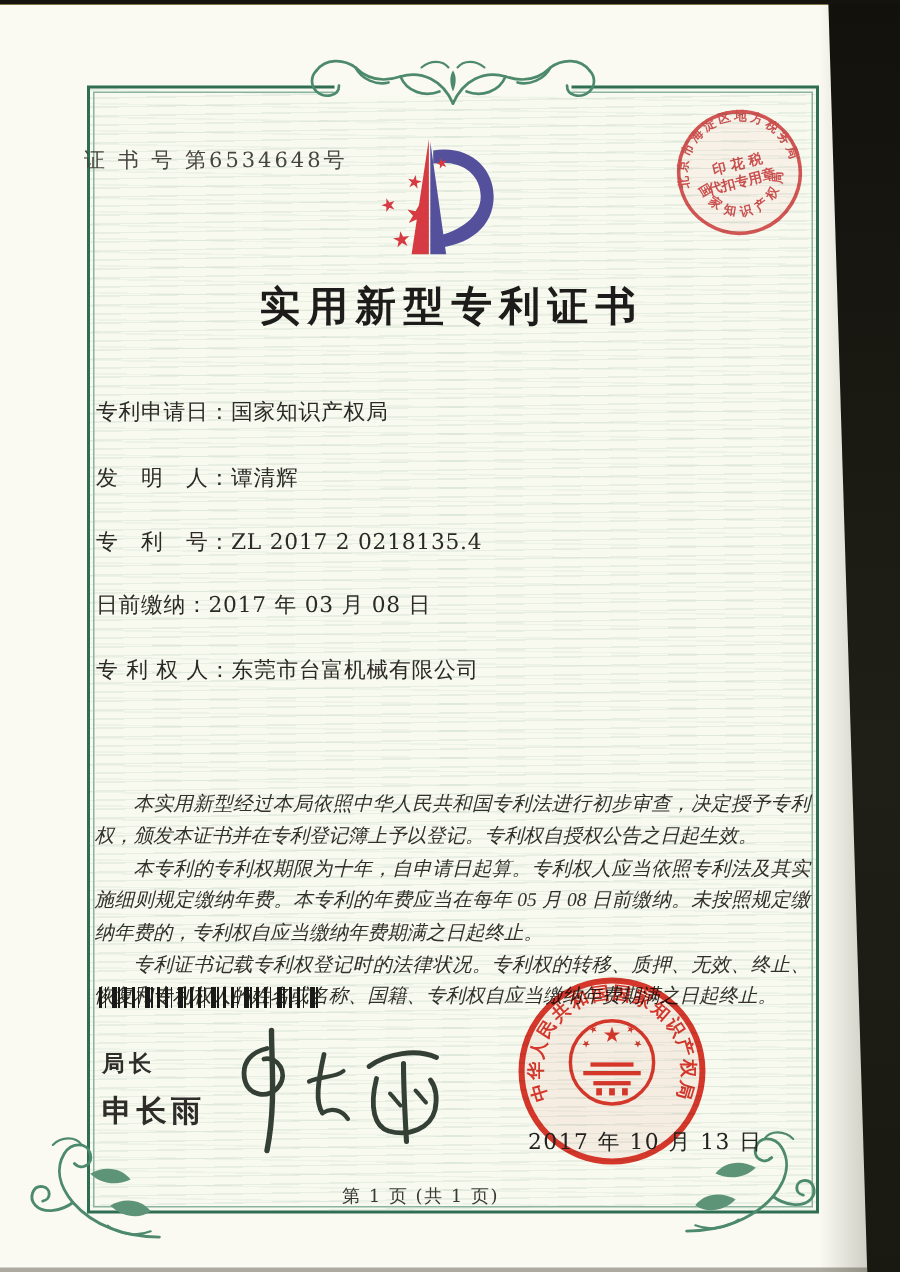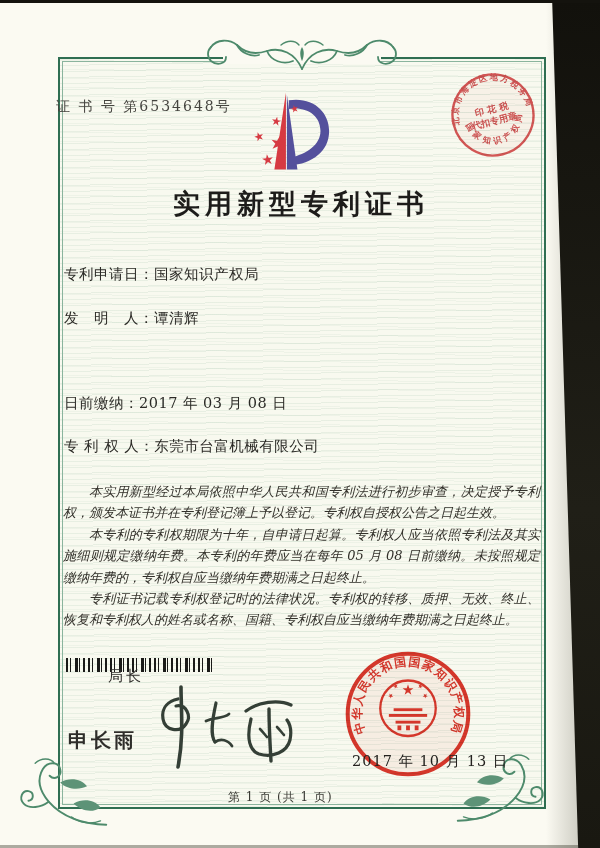--- a/index.html
+++ b/index.html
@@ -14,27 +14,27 @@
   .ornament-top{position:absolute;left:197px;top:32px;width:210px;height:44px;}
   .corner{position:absolute;width:96px;height:78px;}
   .corner-bl{left:16px;top:752px;}
   .corner-br{left:452px;top:748px;transform:scaleX(-1);}
   .cert-no{position:absolute;left:56px;top:95px;font-size:14px;letter-spacing:2px;color:#45443f;white-space:nowrap;}
   .logo{position:absolute;left:236px;top:84px;width:96px;height:90px;}
   .stamp-wrap{position:absolute;left:447px;top:66px;width:92px;height:92px;transform:rotate(-14deg);mix-blend-mode:multiply;opacity:.92;}
   .title{position:absolute;left:58px;top:183px;width:486px;margin:0;text-align:center;
          font-size:27px;font-weight:700;letter-spacing:5px;color:#1d1c1a;}
   .field{position:absolute;left:64px;font-size:14.5px;color:#2b2a26;letter-spacing:.5px;white-space:nowrap;}
-  .paras{position:absolute;left:63px;top:478px;width:477px;font-size:13px;line-height:21.4px;color:#32302a;}
+  .paras{position:absolute;left:63px;top:522px;width:477px;font-size:13px;line-height:21.4px;color:#32302a;font-family:Liberation Serif, serif;}
   .paras p{margin:0;text-indent:2em;text-align:justify;font-style:italic;}
   .barcode{position:absolute;left:66px;top:655px;width:148px;height:14px;background:
      repeating-linear-gradient(90deg,#1a1a18 0 2px,transparent 2px 4px,#1a1a18 4px 5px,transparent 5px 9px,
      #1a1a18 9px 12px,transparent 12px 13px,#1a1a18 13px 14px,transparent 14px 17px,#1a1a18 17px 19px,transparent 19px 22px);}
-  .signer-title{position:absolute;left:68px;top:664px;font-family:"Liberation Sans",sans-serif;font-weight:400;
-     font-size:15px;letter-spacing:3px;color:#2e2d2a;margin-left:40px;}
+  .signer-title{position:absolute;left:68px;top:697px;font-family:"Liberation Sans",sans-serif;font-weight:700;
+     font-size:15px;letter-spacing:3px;color:#2e2d2a;}
   .signer-name{position:absolute;left:68px;top:724px;font-family:"Liberation Sans",sans-serif;font-weight:700;
      font-size:20px;letter-spacing:3px;color:#2e2d2a;}
   .signature{position:absolute;left:140px;top:676px;width:170px;height:95px;}
   .seal-wrap{position:absolute;left:341px;top:644px;width:134px;height:134px;mix-blend-mode:multiply;opacity:.94;}
   .seal-date{position:absolute;left:352px;top:749px;font-size:14.5px;letter-spacing:1px;color:#23221f;z-index:5;white-space:nowrap;}
   .footer{position:absolute;left:228px;top:786px;font-size:12px;letter-spacing:1px;color:#3a3a34;white-space:nowrap;text-align:right;}
   .edge-top{position:absolute;left:0;top:0;width:600px;height:3px;background:#14130e;}
   .edge-right{position:absolute;top:0;right:0;width:52px;height:848px;
       background:linear-gradient(180deg,#12110c,#201f17 60%,#191811);
       clip-path:polygon(8% 0,100% 0,100% 100%,58% 100%);}
@@ -122,20 +122,21 @@
         </text>
         <text x="50" y="47" font-size="10" fill="#cf4346" text-anchor="middle" font-weight="bold">印 花 税</text>
         <text x="50" y="60" font-size="10" fill="#cf4346" text-anchor="middle" font-weight="bold">代扣专用章</text>
       </svg>
     </div>
 
     <h1 class="title">实用新型专利证书</h1>
 
     <div class="field" style="top:262px"><span>专利申请日：</span><span>国家知识产权局</span></div>
     <div class="field" style="top:306px"><span>发　明　人：</span><span>谭清辉</span></div>
+    <div class="field" style="top:349px"><span>专　利　号：</span><span>ZL 2017 2 0218135.4</span></div>
     <div class="field" style="top:391px"><span>日前缴纳：</span><span>2017 年 03 月 08 日</span></div>
     <div class="field" style="top:434px"><span>专 利 权 人：</span><span>东莞市台富机械有限公司</span></div>
 
     <div class="paras">
       <p>本实用新型经过本局依照中华人民共和国专利法进行初步审查，决定授予专利权，颁发本证书并在专利登记簿上予以登记。专利权自授权公告之日起生效。</p>
       <p>本专利的专利权期限为十年，自申请日起算。专利权人应当依照专利法及其实施细则规定缴纳年费。本专利的年费应当在每年 05 月 08 日前缴纳。未按照规定缴纳年费的，专利权自应当缴纳年费期满之日起终止。</p>
       <p>专利证书记载专利权登记时的法律状况。专利权的转移、质押、无效、终止、恢复和专利权人的姓名或名称、国籍、专利权自应当缴纳年费期满之日起终止。</p>
     </div>
 
     <div class="barcode"></div>

